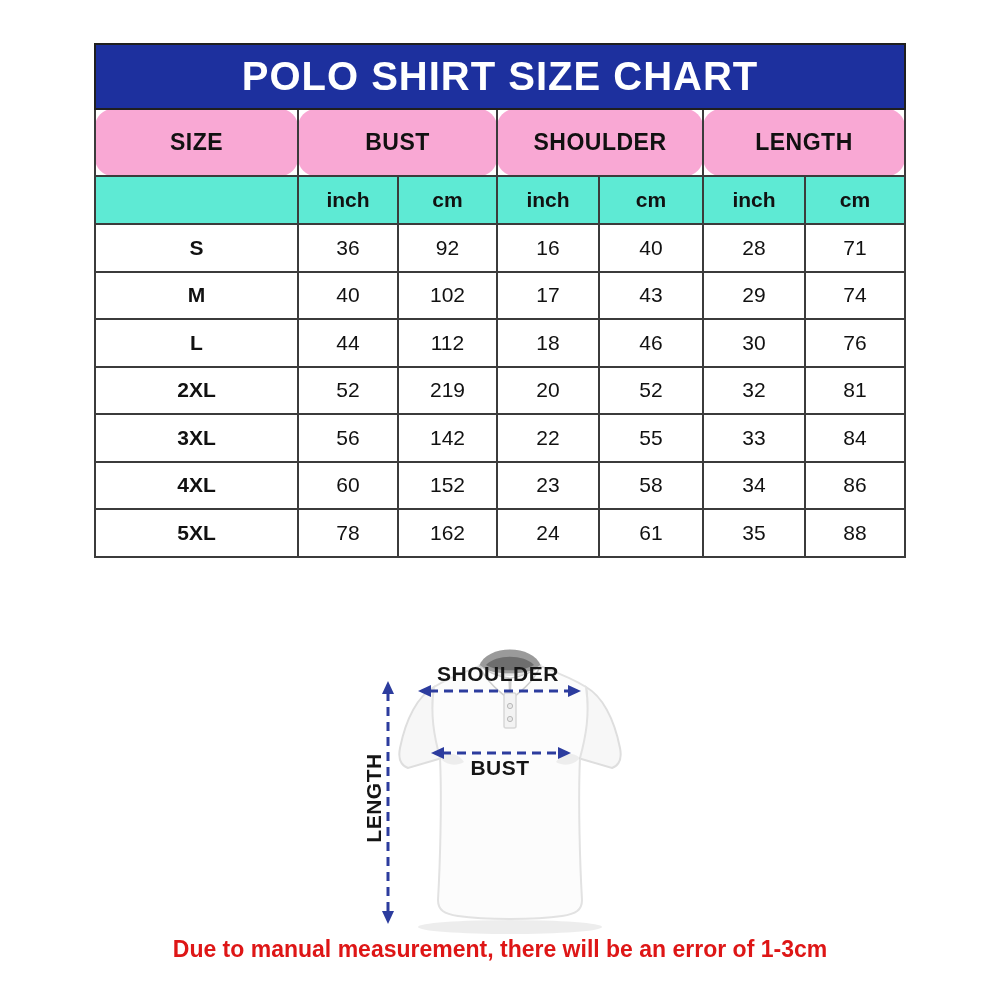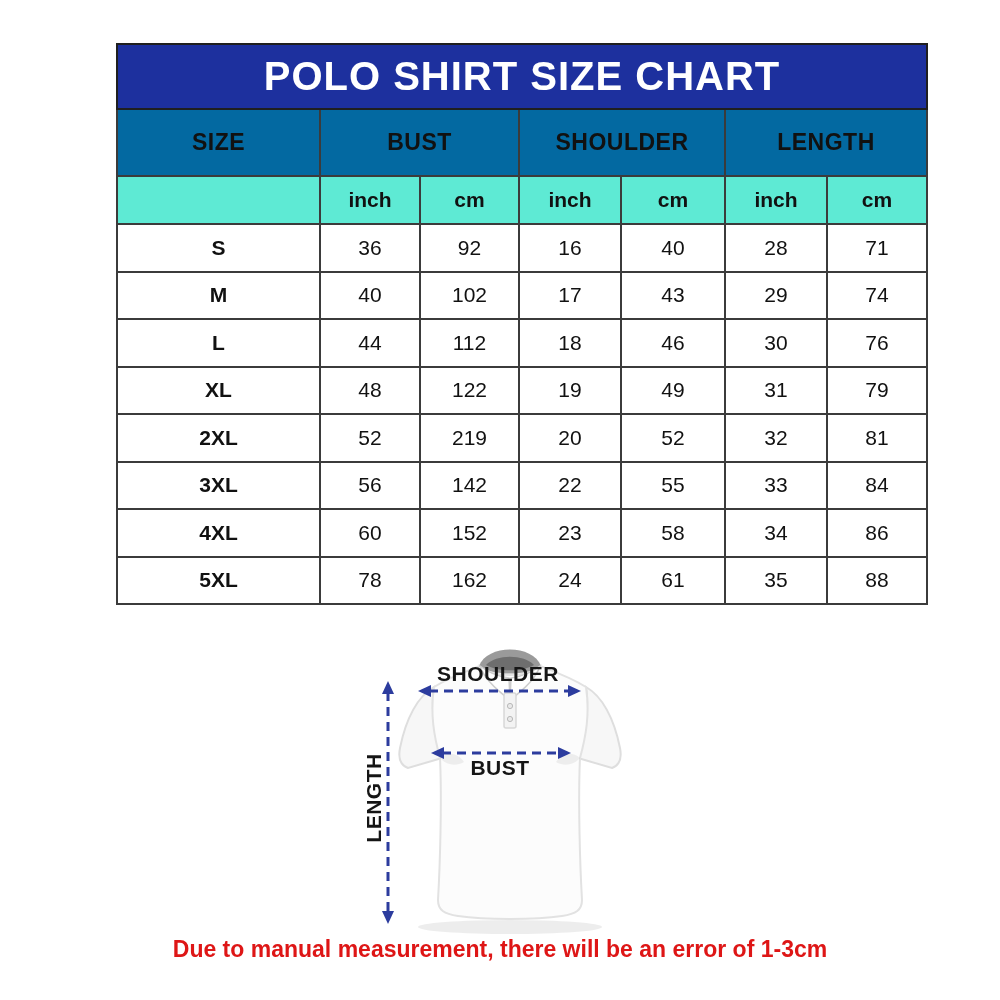--- a/index.html
+++ b/index.html
@@ -9,21 +9,21 @@
     height: 1000px;
     background: #ffffff;
     overflow: hidden;
     font-family: "Liberation Sans", sans-serif;
     color: #111;
   }
 
   
   table.size-table {
     position: absolute;
-    left: 116px;
+    left: 94px;
     top: 43px;
     width: 810px;
     border-collapse: collapse;
     table-layout: fixed;
     border: 2px solid #3b82f6;
   }
   table.size-table th, table.size-table td {
     border: 2px solid #3b3b3b;
     text-align: center;
     vertical-align: middle;
@@ -33,24 +33,25 @@
     height: 63px;
     background: #1d309e;
     color: #ffffff;
     font-size: 40px;
     font-weight: bold;
     letter-spacing: 1px;
     border: 2px solid #1f1f1f;
   }
   tr.group-row th {
     height: 65px;
-    background: #0369a1;
+    background: #f9a8d4;
     font-size: 23px;
     font-weight: bold;
     letter-spacing: 0.5px;
+    border-radius: 18px;
   }
   tr.unit-row th {
     height: 46px;
     background: #5eead4;
     font-size: 21px;
     font-weight: bold;
   }
   tbody td {
     height: 45.5px;
     background: #ffffff;
@@ -148,29 +149,20 @@
         <tr>
           <td class="size-cell">L</td>
           <td>44</td>
           <td>112</td>
           <td>18</td>
           <td>46</td>
           <td>30</td>
           <td>76</td>
         </tr>
         <tr>
-          <td class="size-cell">XL</td>
-          <td>48</td>
-          <td>122</td>
-          <td>19</td>
-          <td>49</td>
-          <td>31</td>
-          <td>79</td>
-        </tr>
-        <tr>
           <td class="size-cell">2XL</td>
           <td>52</td>
           <td>219</td>
           <td>20</td>
           <td>52</td>
           <td>32</td>
           <td>81</td>
         </tr>
         <tr>
           <td class="size-cell">3XL</td>

